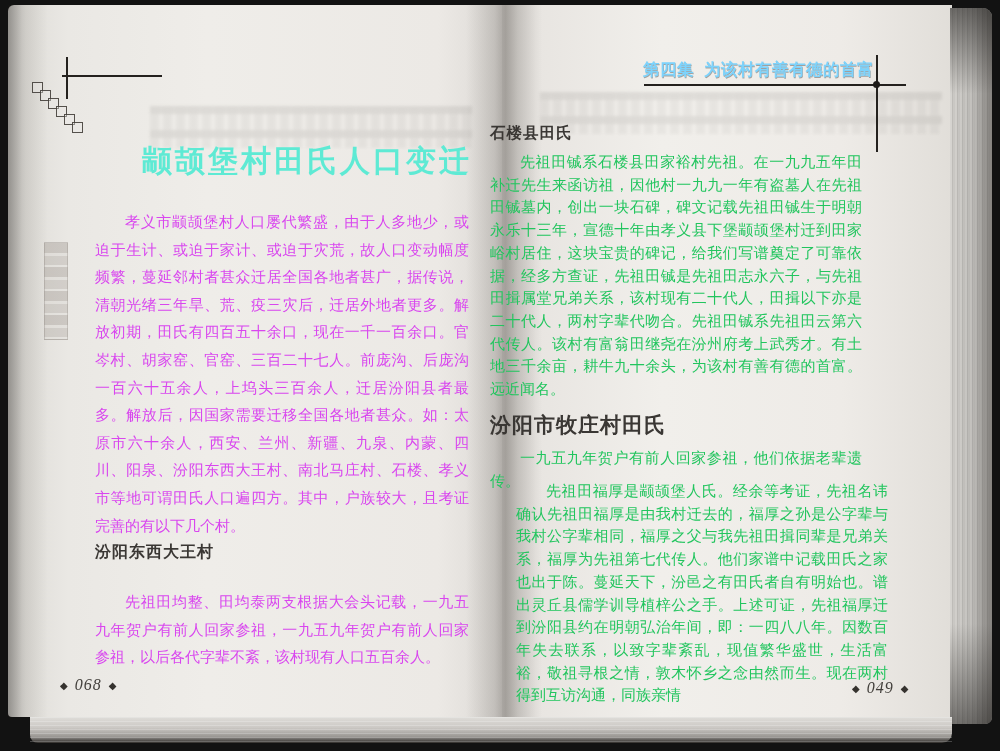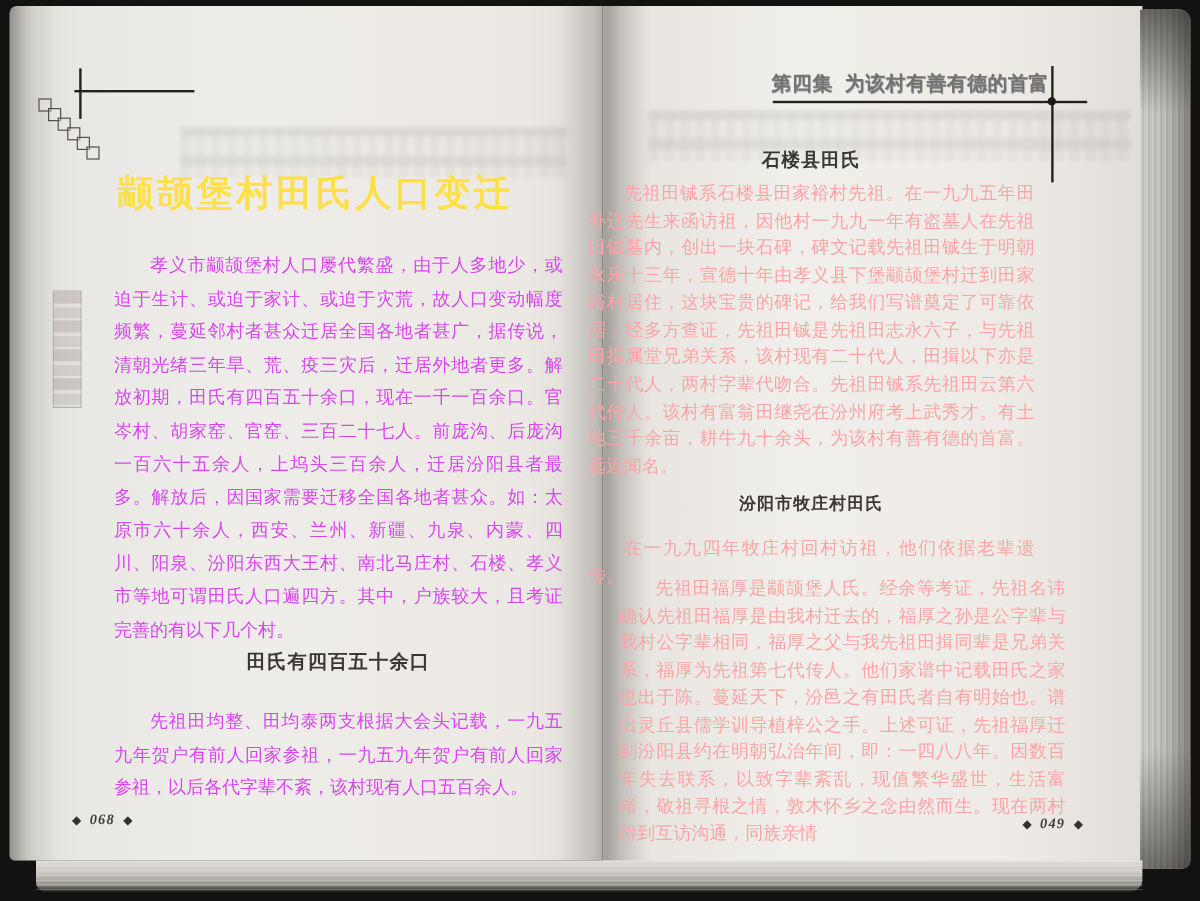--- a/index.html
+++ b/index.html
@@ -37,41 +37,41 @@
   .reg-lh{left:62px;top:75px;width:100px;height:1.5px;}
   .reg-lv{left:66px;top:57px;width:1.5px;height:42px;}
   .reg-rv{left:876px;top:55px;width:1.6px;height:97px;}
   .reg-dot{left:873px;top:81px;width:7px;height:7px;background:#1d1a17;border-radius:50%;}
   .hrule{left:644px;top:84px;width:262px;height:2px;}
   .step{position:absolute;width:9px;height:9px;border:1.5px solid rgba(58,53,48,.85);background:rgba(235,233,229,.4);}
   .seal{left:44px;top:242px;width:22px;height:96px;border:1px solid rgba(70,60,52,.40);opacity:.5;filter:blur(.4px);
     background:repeating-linear-gradient(180deg,rgba(80,66,56,.38) 0 10px,rgba(80,66,56,.08) 10px 13px,rgba(80,66,56,.30) 13px 22px,rgba(80,66,56,.05) 22px 24px);}
 
   
-  .page-title{left:98px;top:141px;width:374px;text-align:left;
-    font-size:30px;font-weight:700;letter-spacing:3px;color:#fde047;}
+  .page-title{left:98px;top:141px;width:374px;text-align:right;
+    font-size:30px;font-weight:700;letter-spacing:3px;color:#5eead4;}
   .body-text{font-size:15px;color:#d946ef;text-align:justify;text-justify:inter-ideograph;}
   .body-text p{margin:0;text-indent:2em;}
   .lp-body{line-height:27.6px;}
-  .rp-body{line-height:22.7px;color:#fca5a5;}
+  .rp-body{line-height:22.7px;color:#22c55e;}
   .p-intro{left:95px;top:209px;width:374px;}
   .p-puhui{left:95px;top:589px;width:374px;}
   .p-shilou{left:490px;top:151px;width:372px;}
   .p-mu1{left:490px;top:447px;width:372px;}
   .p-mu2{left:490px;top:480px;width:372px;margin-left:26px;}
   .sec-heading{font-family:"Liberation Sans",sans-serif;font-weight:700;color:#3a3734;
-    text-align:center;letter-spacing:1px;}
+    text-align:left;letter-spacing:1px;}
   .h-puhui{left:95px;top:542px;width:374px;font-size:16px;}
   .h-shilou{left:490px;top:123px;width:372px;font-size:15.5px;}
-  .h-muzhuang{left:490px;top:411px;width:372px;font-size:14px;}
+  .h-muzhuang{left:490px;top:411px;width:372px;font-size:21px;}
   .running-header{left:643px;top:59px;display:flex;gap:10px;white-space:nowrap;
     font-family:"Liberation Sans",sans-serif;font-weight:700;font-size:16.5px;
-    letter-spacing:.5px;color:#737373;text-shadow:.5px .5px 0 rgba(20,18,16,.35);}
+    letter-spacing:.5px;color:#7dd3fc;text-shadow:.5px .5px 0 rgba(20,18,16,.35);}
   .pagenum{display:flex;align-items:center;gap:7px;color:#413e3a;}
-  .pagenum .num{font-size:12px;font-style:italic;letter-spacing:1px;font-weight:bold;}
+  .pagenum .num{font-size:16px;font-style:italic;letter-spacing:1px;}
   .pagenum .dia{font-size:10px;color:#35322e;font-style:normal;}
   .pn-left{left:60px;top:676px;}
   .pn-right{left:852px;top:679px;}
 </style>
 </head>
 <body>
 
 <div id="stage">
 
   <div class="abs left-page"></div>
@@ -98,21 +98,21 @@
   <div class="abs rule hrule"></div>
   <div class="abs rule reg-rv"></div>
   <div class="abs reg-dot"></div>
 
   <div class="abs page-title">颛颉堡村田氏人口变迁</div>
 
   <div class="abs body-text lp-body p-intro">
     <p>孝义市颛颉堡村人口屡代繁盛，由于人多地少，或迫于生计、或迫于家计、或迫于灾荒，故人口变动幅度频繁，蔓延邻村者甚众迁居全国各地者甚广，据传说，清朝光绪三年旱、荒、疫三灾后，迁居外地者更多。解放初期，田氏有四百五十余口，现在一千一百余口。官岑村、胡家窑、官窑、三百二十七人。前庞沟、后庞沟一百六十五余人，上坞头三百余人，迁居汾阳县者最多。解放后，因国家需要迁移全国各地者甚众。如：太原市六十余人，西安、兰州、新疆、九泉、内蒙、四川、阳泉、汾阳东西大王村、南北马庄村、石楼、孝义市等地可谓田氏人口遍四方。其中，户族较大，且考证完善的有以下几个村。</p>
   </div>
 
-  <div class="abs sec-heading h-puhui">田氏有四百五十余口</div>
+  <div class="abs sec-heading h-puhui">汾阳东西大王村</div>
 
   <div class="abs body-text lp-body p-puhui">
     <p>先祖田均整、田均泰两支根据大会头记载，一九五九年贺户有前人回家参祖，一九五九年贺户有前人回家参祖，以后各代字辈不紊，该村现有人口五百余人。</p>
   </div>
 
   <div class="abs pagenum pn-left">
     <span class="dia">◆</span>
     <span class="num">068</span>
     <span class="dia">◆</span>
   </div>
@@ -124,21 +124,21 @@
 
   <div class="abs sec-heading h-shilou">石楼县田氏</div>
 
   <div class="abs body-text rp-body p-shilou">
     <p>先祖田铖系石楼县田家裕村先祖。在一九九五年田补迁先生来函访祖，因他村一九九一年有盗墓人在先祖田铖墓内，创出一块石碑，碑文记载先祖田铖生于明朝永乐十三年，宣德十年由孝义县下堡颛颉堡村迁到田家峪村居住，这块宝贵的碑记，给我们写谱奠定了可靠依据，经多方查证，先祖田铖是先祖田志永六子，与先祖田揖属堂兄弟关系，该村现有二十代人，田揖以下亦是二十代人，两村字辈代吻合。先祖田铖系先祖田云第六代传人。该村有富翁田继尧在汾州府考上武秀才。有土地三千余亩，耕牛九十余头，为该村有善有德的首富。远近闻名。</p>
   </div>
 
   <div class="abs sec-heading h-muzhuang">汾阳市牧庄村田氏</div>
 
   <div class="abs body-text rp-body p-mu1">
-    <p>在一九九四年牧庄村回村访祖，他们依据老辈遗传。</p>
+    <p>一九五九年贺户有前人回家参祖，他们依据老辈遗传。</p>
   </div>
 
   <div class="abs body-text rp-body p-mu2">
     <p>先祖田福厚是颛颉堡人氏。经余等考证，先祖名讳确认先祖田福厚是由我村迁去的，福厚之孙是公字辈与我村公字辈相同，福厚之父与我先祖田揖同辈是兄弟关系，福厚为先祖第七代传人。他们家谱中记载田氏之家也出于陈。蔓延天下，汾邑之有田氏者自有明始也。谱出灵丘县儒学训导植梓公之手。上述可证，先祖福厚迁到汾阳县约在明朝弘治年间，即：一四八八年。因数百年失去联系，以致字辈紊乱，现值繁华盛世，生活富裕，敬祖寻根之情，敦木怀乡之念由然而生。现在两村得到互访沟通，同族亲情</p>
   </div>
 
   <div class="abs pagenum pn-right">
     <span class="dia">◆</span>
     <span class="num">049</span>
     <span class="dia">◆</span>

